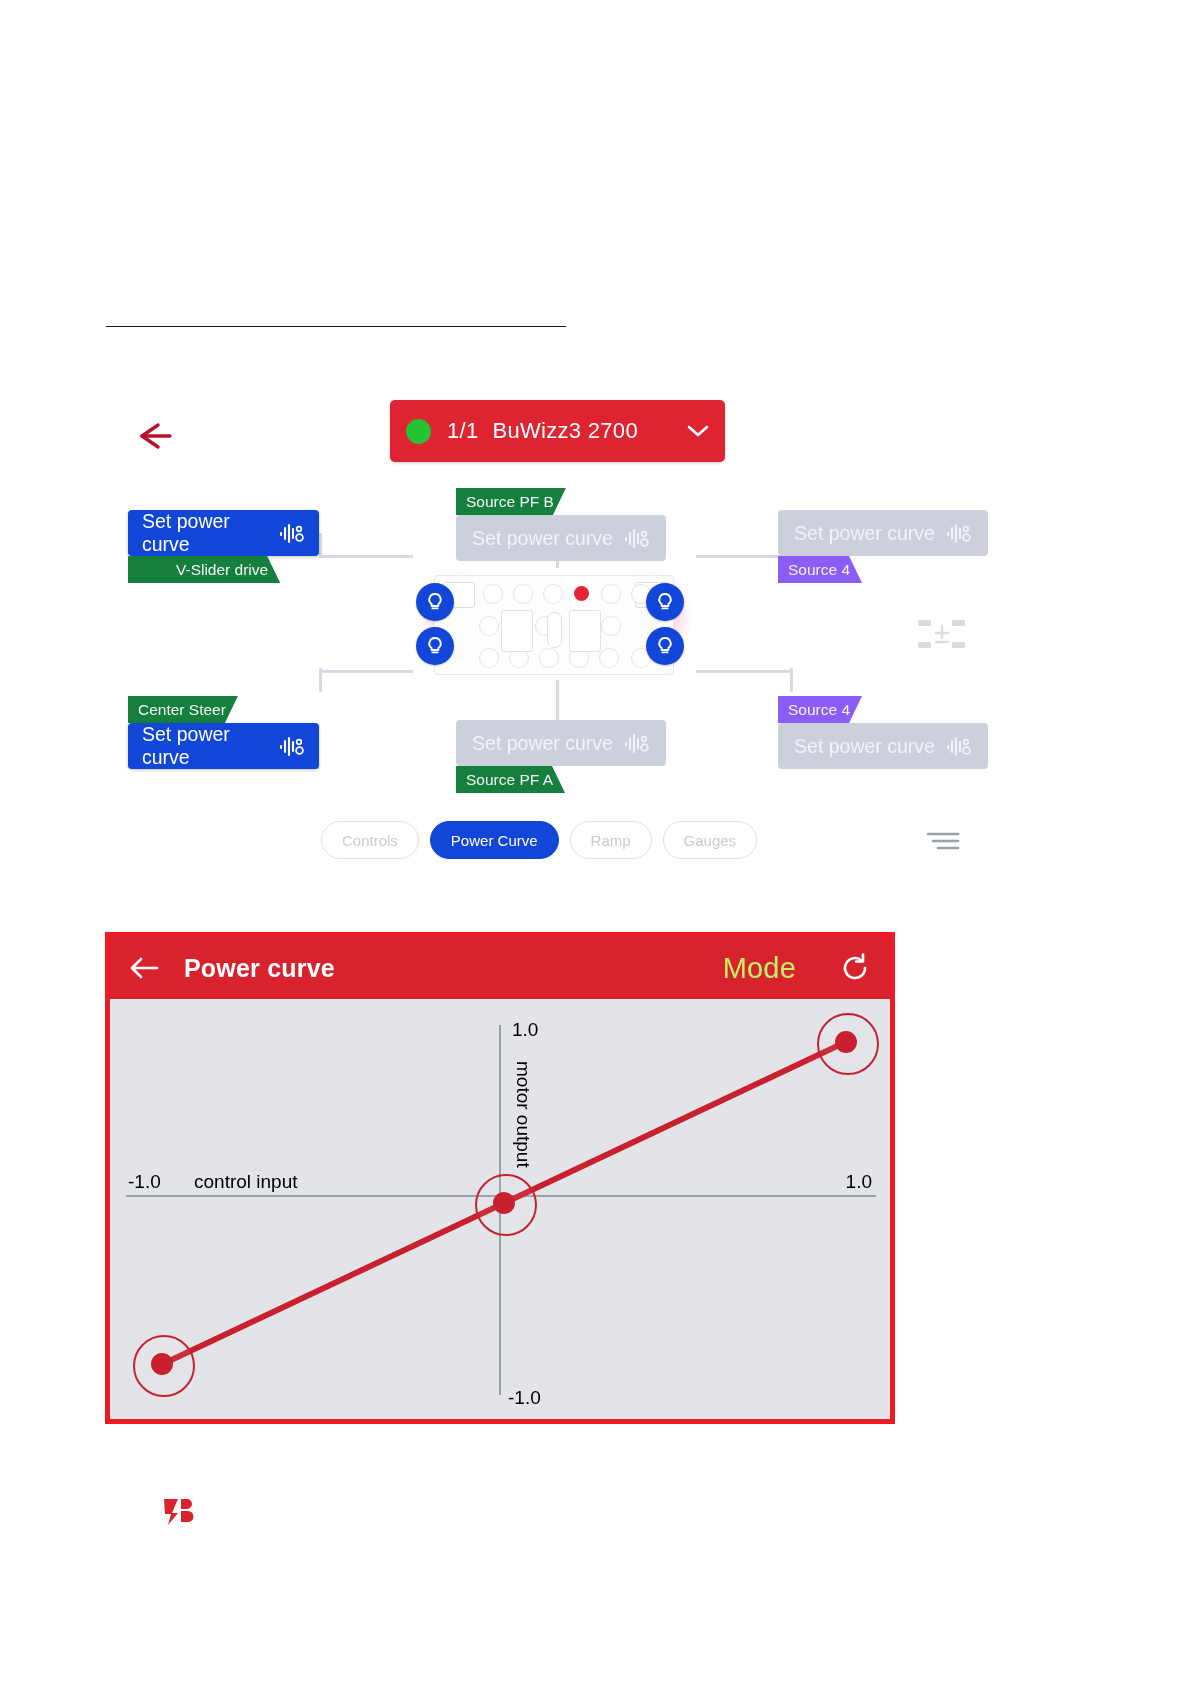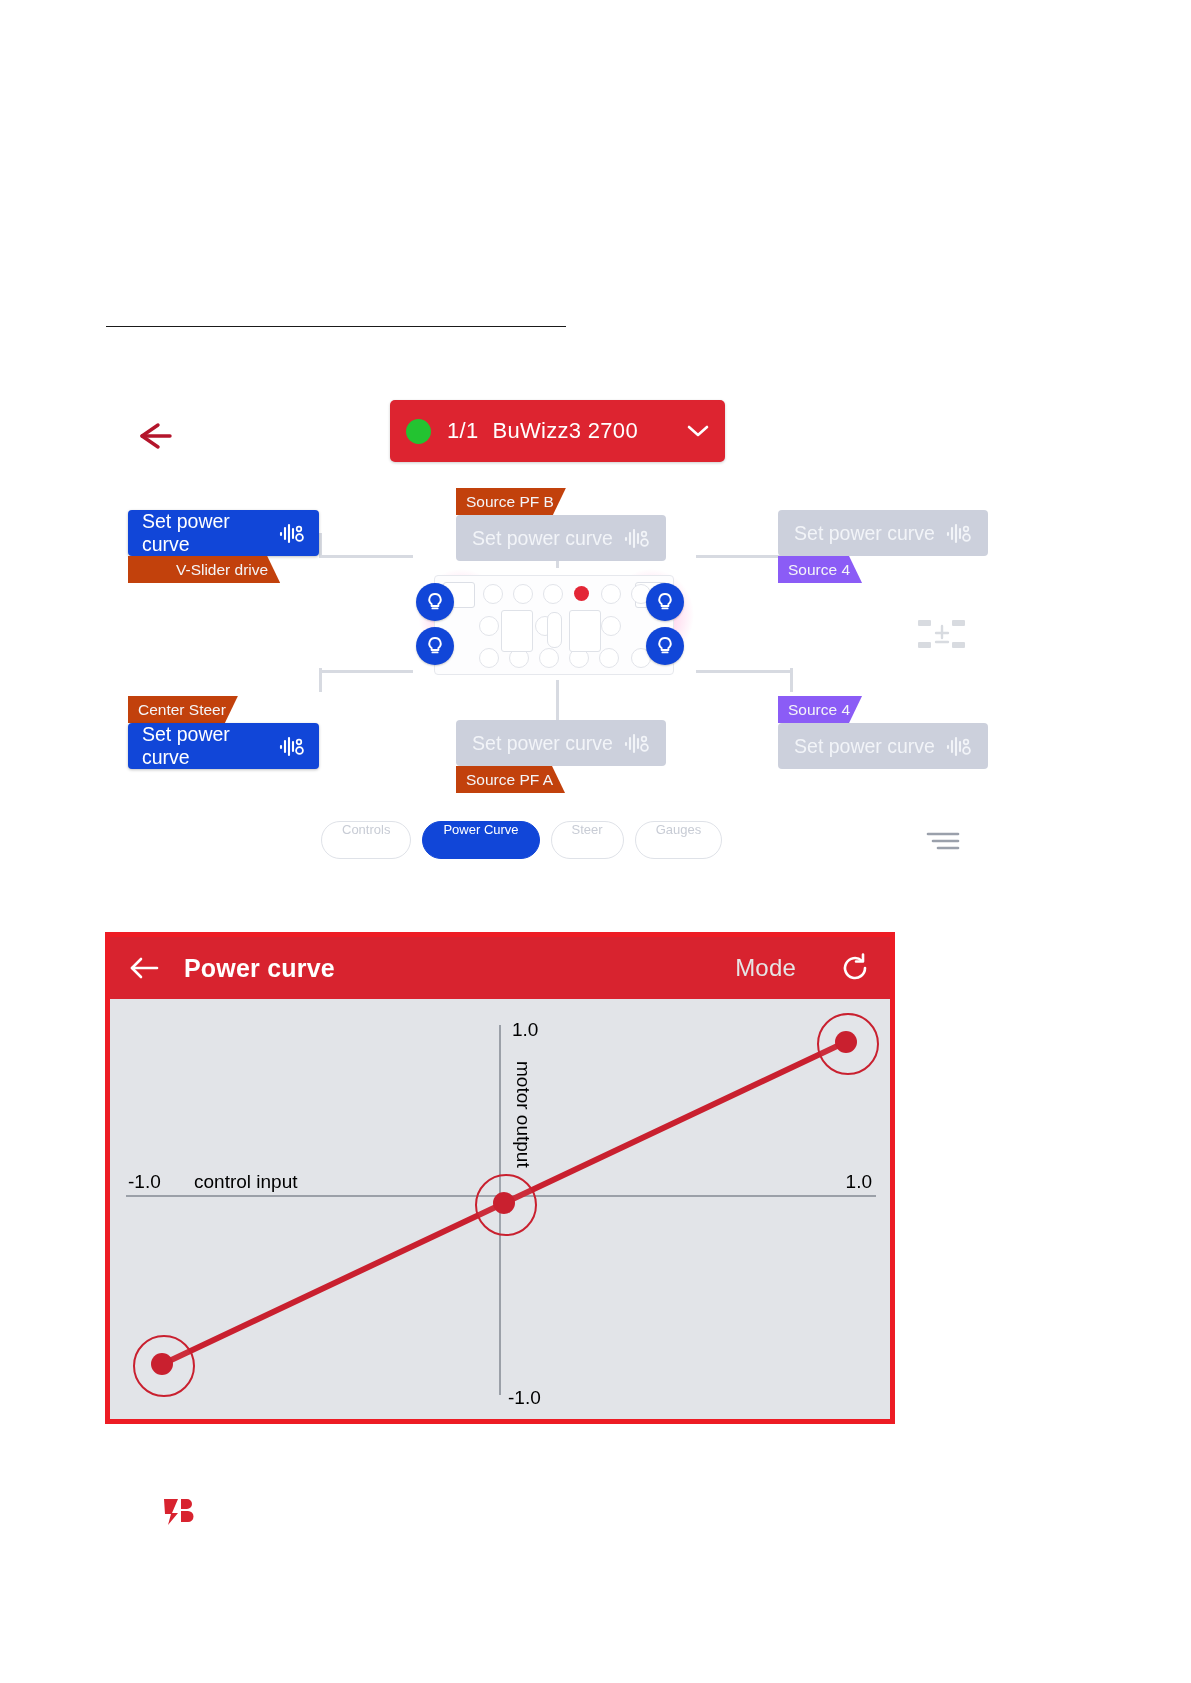--- a/index.html
+++ b/index.html
@@ -33,21 +33,21 @@
   .node{
     position:absolute;border-radius:4px;display:flex;align-items:center;justify-content:center;
     font-size:19.5px;box-sizing:border-box;padding:0 14px;height:46px;
   }
   .node.active{background:#1146d8;color:#fff;box-shadow:0 1px 3px rgba(0,0,0,.25);}
   .node.dim{background:#ccd0dc;color:#f2f4f8;}
   .node .wave{margin-left:11px;display:inline-flex;align-items:center;}
 
   .tag{
     position:absolute;height:27px;display:flex;align-items:center;padding:0 12px 0 10px;
-    font-size:15.5px;color:#f4f5f8;background:#c2410c;box-sizing:border-box;
+    font-size:15.5px;color:#f4f5f8;background:#15803d;box-sizing:border-box;
     clip-path:polygon(0 0, calc(100% - 13px) 0, 100% 100%, 0 100%);
   }
   .tag.up{clip-path:polygon(0 0, 100% 0, calc(100% - 13px) 100%, 0 100%);}
   .tag.dimtag{background:#8b5cf6;}
 
   .wire{position:absolute;border:0;}
   .wire-v{background:#d7dae1;width:2.6px;}
   .wire-h{background:#d7dae1;height:2.6px;}
 
   
@@ -62,37 +62,37 @@
   .motor-ic{position:absolute;width:30px;height:40px;border:1.6px solid #dfe2e8;border-radius:3px;background:#fff;}
   .cap{position:absolute;width:13px;height:34px;border:1.6px solid #dfe2e8;border-radius:7px;background:#fff;}
   .bulb{position:absolute;width:38px;height:38px;border-radius:50%;background:#1146d8;
         display:flex;align-items:center;justify-content:center;box-shadow:0 1px 2px rgba(0,0,0,.2);}
   .bulb svg{display:block;}
 
   .misc-icon{position:absolute;left:810px;top:236px;width:64px;height:38px;opacity:.55;}
 
   
   .tabrow{position:absolute;left:215px;top:440px;width:520px;height:40px;display:flex;align-items:center;gap:11px;}
-  .tab{height:38px;border-radius:19px;display:flex;align-items:flex-start;padding:0 20px;font-size:13px;box-sizing:border-box;}
+  .tab{height:38px;border-radius:19px;display:flex;align-items:center;padding:0 20px;font-size:15px;box-sizing:border-box;}
   .tab.idle{border:1.5px solid #dfe2e8;color:#c8ccd5;background:#fff;}
   .tab.sel{background:#1146d8;color:#fff;border:1.5px solid #1146d8;}
   .menu-lines{position:absolute;left:818px;top:448px;width:40px;height:24px;}
 
   
   .pc-panel{
     position:absolute;left:105px;top:932px;width:790px;height:492px;
     border:5px solid #ed1c24;box-sizing:border-box;background:#e2e4e8;
   }
   .pc-header{
     position:absolute;left:0;top:0;right:0;height:62px;background:#d8232f;
     display:flex;align-items:center;padding:0 18px;box-sizing:border-box;
   }
   .pc-back{width:34px;height:30px;color:#fff;flex:0 0 auto;}
   .pc-title{color:#fff;font-size:25px;font-weight:bold;margin-left:22px;letter-spacing:.2px;}
-  .pc-mode{color:#e5e5e5;font-size:24px;margin-left:auto;letter-spacing:.2px;}
+  .pc-mode{color:#bef264;font-size:29px;margin-left:auto;letter-spacing:.2px;}
   .pc-refresh{width:34px;height:34px;color:#fff;margin-left:42px;flex:0 0 auto;}
 
   .pc-plot{position:absolute;left:0;top:62px;right:0;bottom:0;background:#e2e4e8;overflow:hidden;}
   .ax-x{position:absolute;left:16px;right:14px;top:196px;height:2px;background:#9ba0a8;}
   .ax-y{position:absolute;left:50%;top:26px;bottom:24px;width:2px;background:#9ba0a8;margin-left:-1px;}
 
   .lbl{position:absolute;font-size:19px;color:#000000;white-space:nowrap;}
   .lbl-ytop{left:calc(50% + 12px);top:20px;}
   .lbl-ybot{left:calc(50% + 8px);bottom:10px;}
   .lbl-xleft{left:18px;top:172px;}
@@ -328,21 +328,21 @@
     </div>
 
     <div class="tabrow">
       <div class="tab idle">
         <span>Controls</span>
       </div>
       <div class="tab sel">
         <span>Power Curve</span>
       </div>
       <div class="tab idle">
-        <span>Steer</span>
+        <span>Ramp</span>
       </div>
       <div class="tab idle">
         <span>Gauges</span>
       </div>
     </div>
 
     <div class="menu-lines">
       <svg width="40" height="24" viewBox="0 0 40 24">
         <g stroke="#9aa0ab" stroke-width="2.6" stroke-linecap="round">
           <path d="M4 6 H34"></path>

